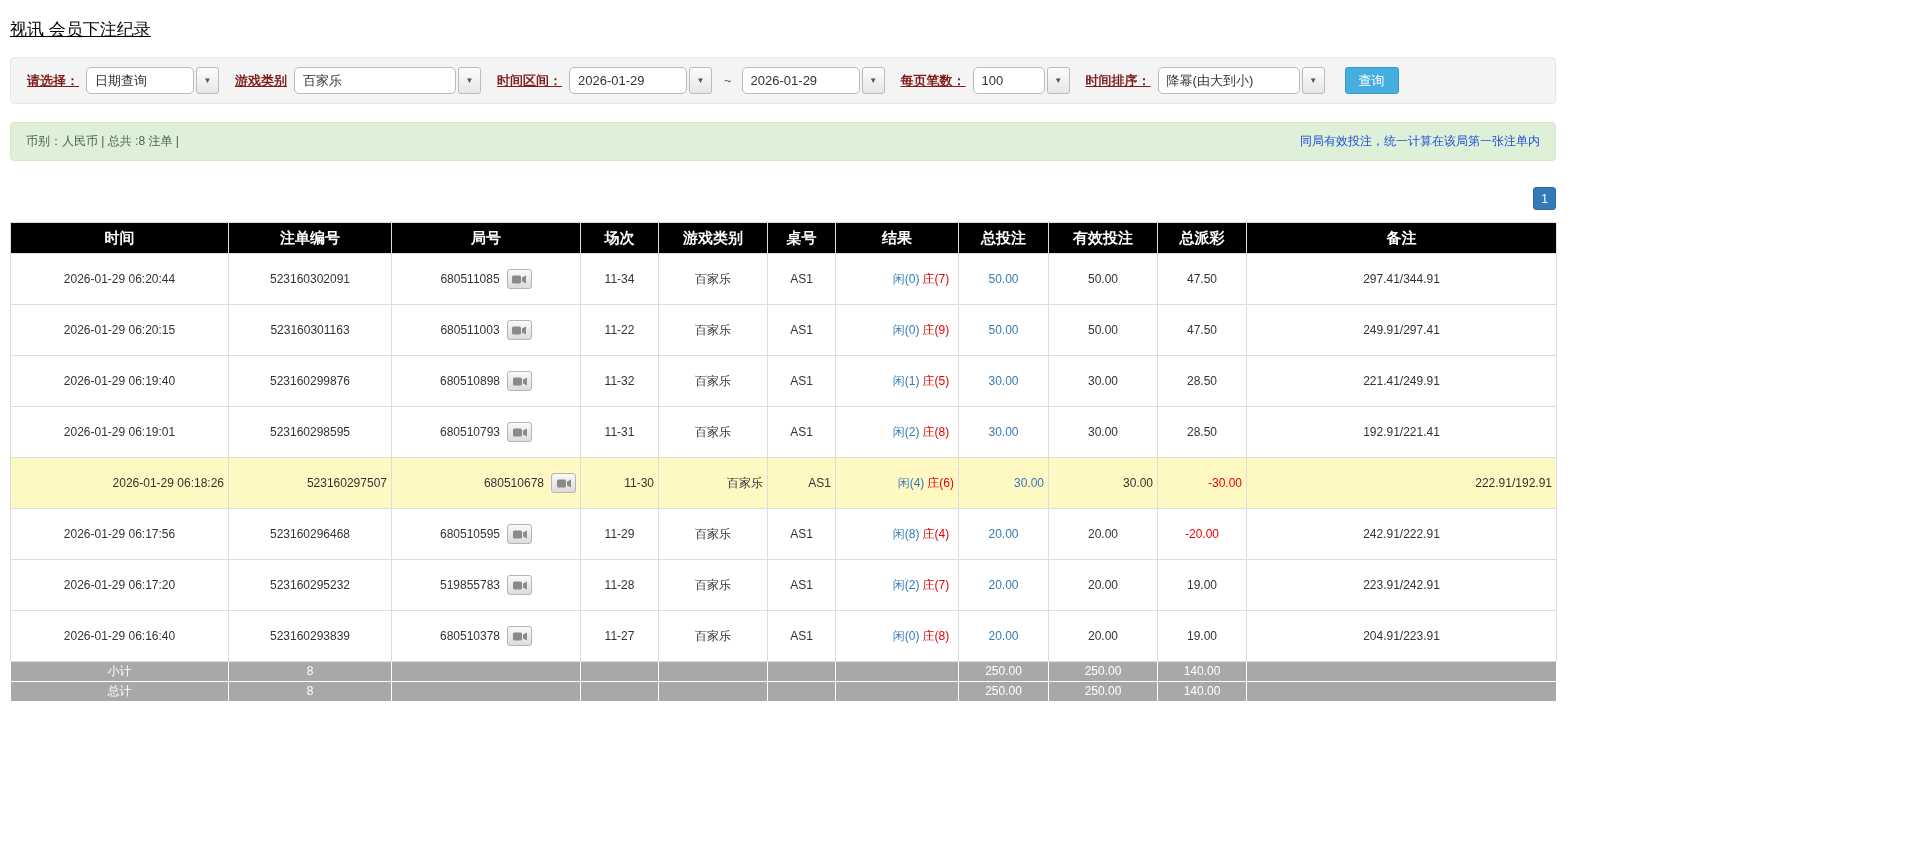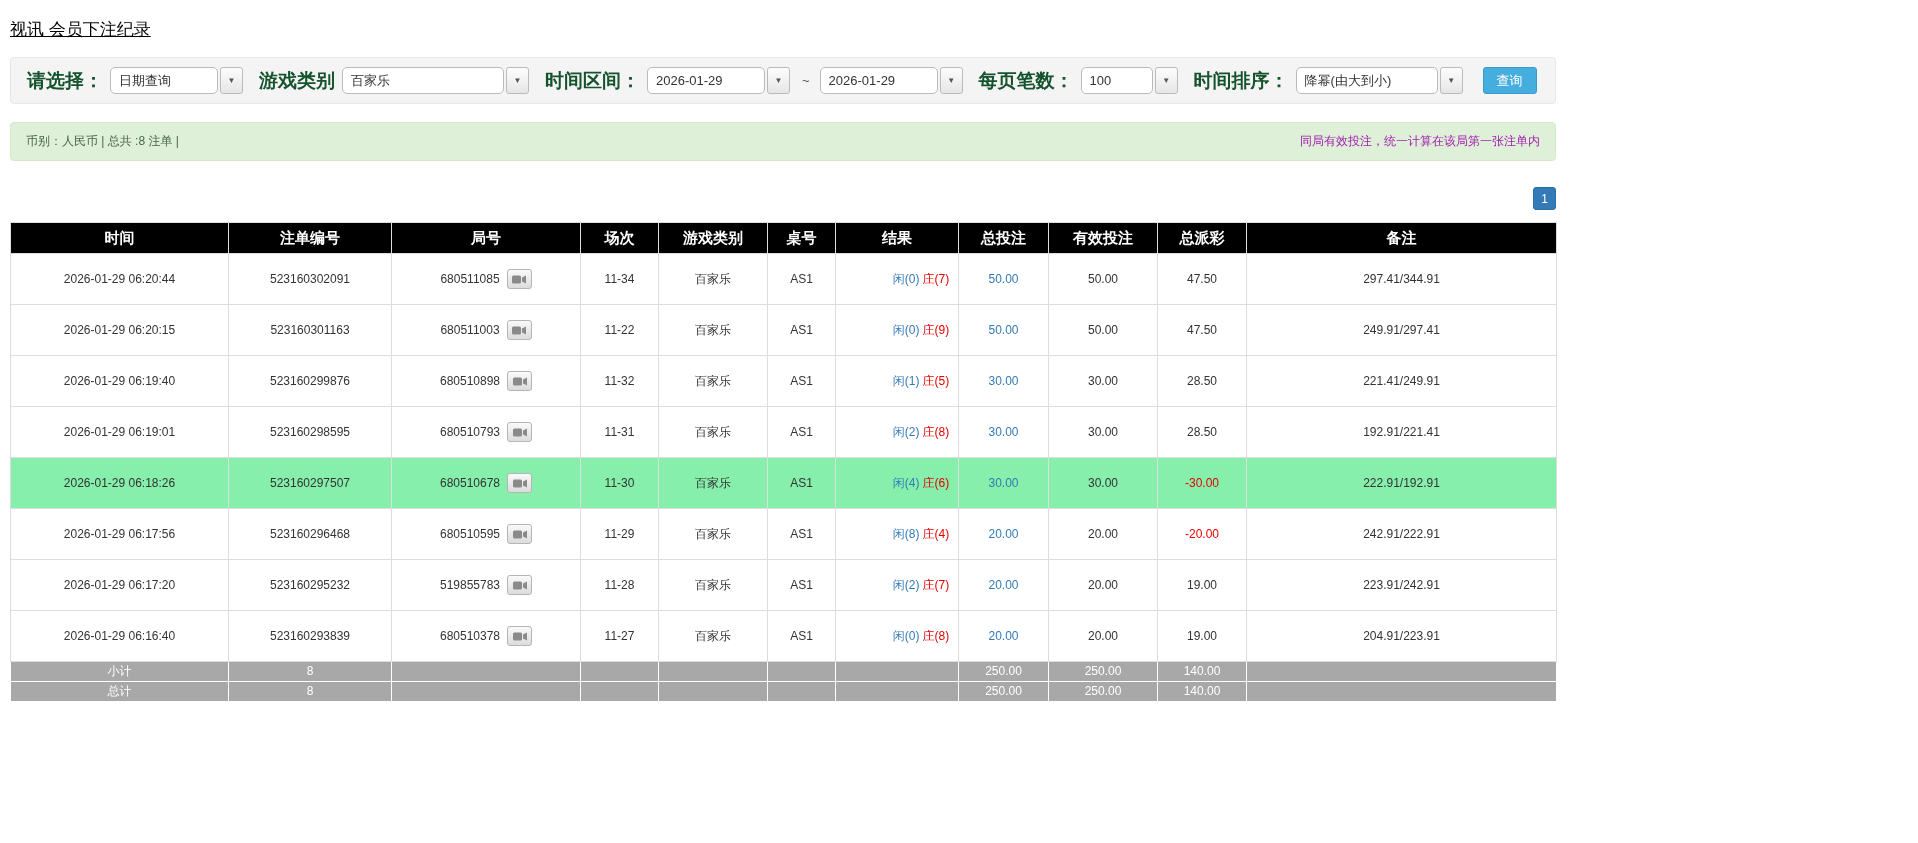--- a/index.html
+++ b/index.html
@@ -15,21 +15,21 @@
 
   
   .filter-bar {
     background: #f4f4f4;
     border: 1px solid #e7e7e7;
     border-radius: 4px;
     padding: 9px 16px;
     display: flex;
     align-items: center;
   }
-  .flabel { color: #14532d; font-weight: bold; font-size: 19px; margin-right: 7px; white-space: nowrap; }
+  .flabel { color: #7f1d1d; font-weight: bold; font-size: 13px; margin-right: 7px; white-space: nowrap; text-decoration: underline; }
   .combo { display: inline-flex; align-items: center; margin-right: 16px; }
   .combo input {
     height: 27px; border: 1px solid #bbb; border-radius: 5px;
     padding: 0 8px; font-size: 13px; color: #333; background: #fff;
     font-family: "Liberation Sans", "DejaVu Sans", sans-serif;
   }
   .caret-btn {
     width: 23px; height: 27px; margin-left: 2px;
     border: 1px solid #bbb; border-radius: 3px;
     background: linear-gradient(#fdfdfd, #e6e6e6);
@@ -45,21 +45,21 @@
 
   
   .summary-bar {
     margin-top: 18px;
     background: #dff0d8; border: 1px solid #d6e9c6; border-radius: 4px;
     padding: 10px 15px;
     display: flex; justify-content: space-between; align-items: center;
     font-size: 12px;
   }
   .summary-left { color: #49654d; }
-  .summary-right { color: #a21caf; text-align: right; }
+  .summary-right { color: #1d4ed8; text-align: right; }
 
   
   .pagination { display: flex; justify-content: flex-end; }
   .pagination.top { margin-top: 26px; margin-bottom: 12px; }
   .page-btn {
     min-width: 23px; height: 23px; padding: 0 6px;
     background: #337ab7; border: 1px solid #2e6da4; border-radius: 3px;
     color: #fff; font-size: 12px; cursor: pointer;
     font-family: "Liberation Sans", "DejaVu Sans", sans-serif;
   }
@@ -67,21 +67,21 @@
   
   table { width: 100%; border-collapse: collapse; font-size: 12px; text-align: center; table-layout: fixed; }
   thead th {
     background: #000; color: #fff; font-weight: bold;
     padding: 8px 4px; border: 1px solid #ddd; font-size: 15px; line-height: 14px;
   }
   tbody td {
     padding: 15px 4px; border: 1px solid #ddd; line-height: 13px;
     background: #fff; word-wrap: break-word;
   }
-  tbody tr.hl td { background: #86efac; }
+  tbody tr.hl td { background: #fef9c3; text-align: right; }
   tfoot td {
     background: #a8a8a8; color: #fff;
     border: 1px solid #fff; padding: 3px 4px; line-height: 13px;
   }
   .player { color: #337ab7; padding-left: 48px; }
   .banker { color: #e60000; margin-left: 3px; }
   .neg { color: #e60000; }
   a.link-blue { color: #337ab7; text-decoration: none; }
   .round-wrap { display: inline-flex; align-items: center; justify-content: center; gap: 7px; }
   .icon-btn {

